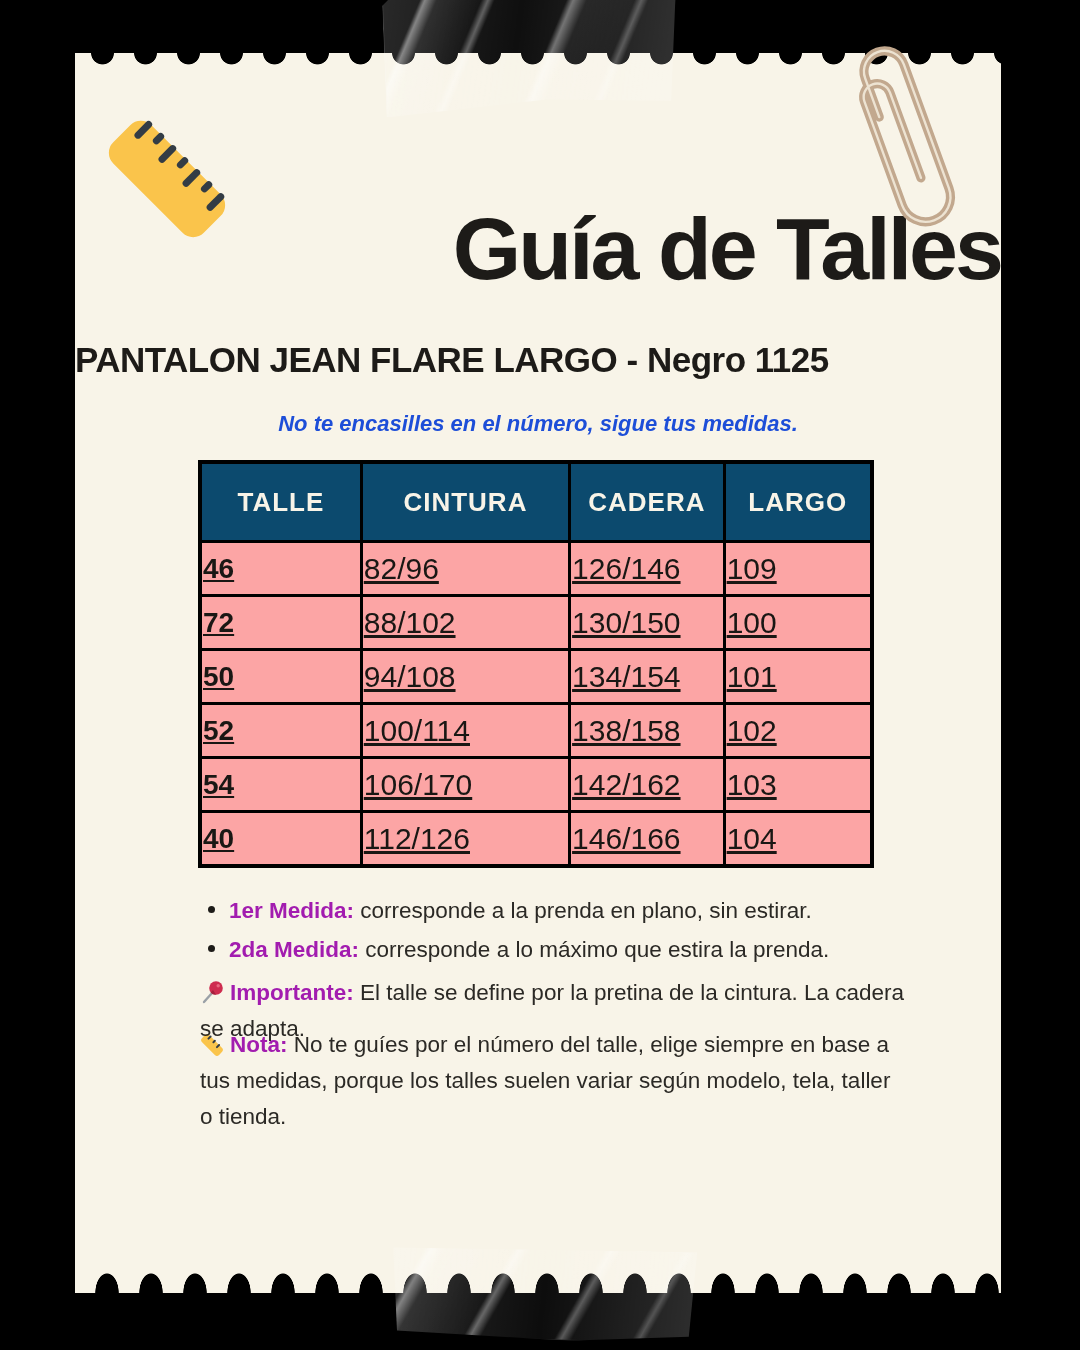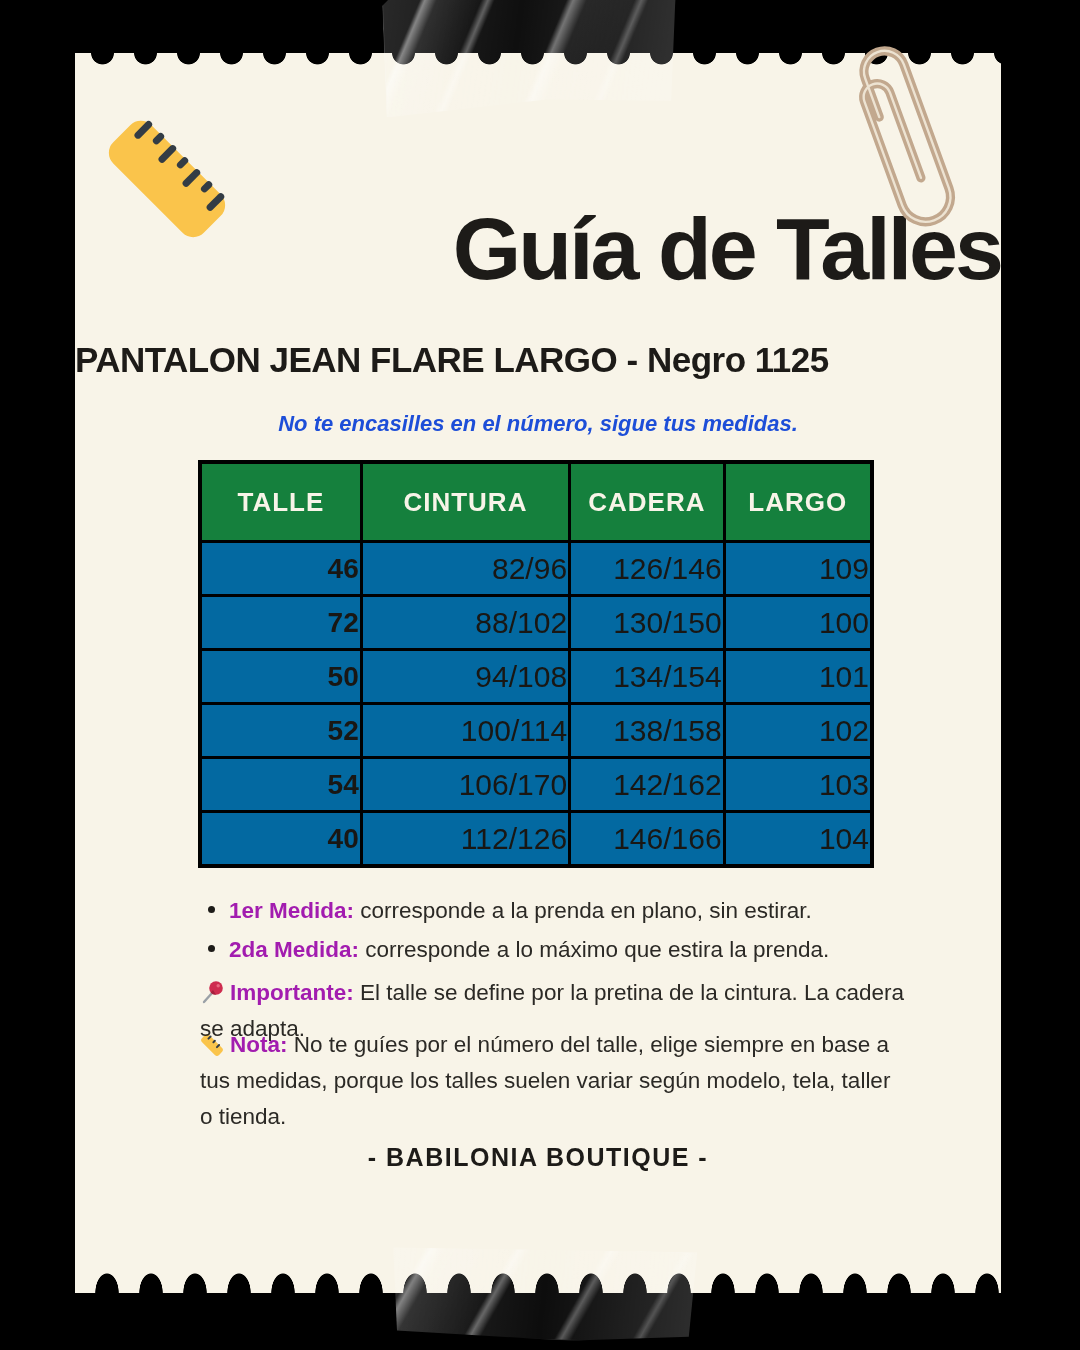--- a/index.html
+++ b/index.html
@@ -69,26 +69,26 @@
   }
   .tagline{
     position:absolute;top:358px;left:0;right:0;text-align:center;
     font-size:22px;font-style:italic;color:#1d4ed8;font-weight:bold;
   }
   table.size-table{
     position:absolute;left:123px;top:407px;width:676px;
     border-collapse:collapse;border:4px solid #000;table-layout:fixed;
   }
   .size-table th{
-    background:#15803d;color:#F8F4E8;font-size:26px;font-weight:700;
+    background:#0c4a6e;color:#F8F4E8;font-size:26px;font-weight:700;
     letter-spacing:1px;height:74px;border:3px solid #000;text-align:center;
   }
   .size-table td{
-    border:3px solid #000;height:49px;text-align:right;
-    font-size:30px;color:#191714;background:#0369a1;
+    border:3px solid #000;height:49px;text-align:left;
+    font-size:30px;color:#191714;background:#fca5a5;text-decoration:underline;
   }
   .size-table td.talle{font-weight:700;font-size:28px;}
   .bullets{position:absolute;left:133px;top:845px;color:#2B2925;}
   .bullet-row{display:flex;align-items:baseline;margin-bottom:13px;font-size:22.5px;}
   .bullet-dot{width:7px;height:7px;border-radius:50%;background:#1D1B18;margin-right:14px;
     position:relative;top:-5px;flex:0 0 auto;}
   .note-line{position:absolute;left:125px;color:#2B2925;font-size:22.5px;line-height:1.6;}
   .importante{top:922px;width:720px;}
   .nota{top:974px;width:700px;}
   b.lbl{font-weight:800;color:#a21caf;text-align:right;}
@@ -215,21 +215,20 @@
   <div class="note-line importante">
     <svg class="inline-icon" width="24" height="24" viewBox="0 0 24 24">
       <line x1="4" y1="22" x2="12" y2="13" stroke="#9AA0A6" stroke-width="2.4" stroke-linecap="round"></line>
       <circle cx="16" cy="8" r="6.8" fill="#CE2C4F"></circle>
       <path d="M10.5 12.5 A6.8 6.8 0 0 0 16 14.8 L13 10 Z" fill="#A51F3C"></path>
       <circle cx="18.2" cy="5.8" r="1.7" fill="#E8677F"></circle>
     </svg><b class="lbl">Importante:</b>
     <span>El talle se define por la pretina de la cintura. La cadera se adapta.</span>
   </div>
 
-  <div class="brand-footer">- BABILONIA BOUTIQUE -</div>
 </div>
 
 <svg class="paperclip" viewBox="0 0 100 220">
   <g fill="none" stroke-linecap="round">
     <path d="M 27,82 L 27,44 A 19,19 0 0 1 65,44 L 65,166 A 23,23 0 0 1 19,166 L 19,64 A 12.5,12.5 0 0 1 44,64 L 44,148" stroke="#C2A88E" stroke-width="8.5"></path>
     <path d="M 27,82 L 27,44 A 19,19 0 0 1 65,44 L 65,166 A 23,23 0 0 1 19,166 L 19,64 A 12.5,12.5 0 0 1 44,64 L 44,148" stroke="#EDE3D2" stroke-width="2.2"></path>
   </g>
 </svg>
 
 <div class="tape tape-top"></div>

